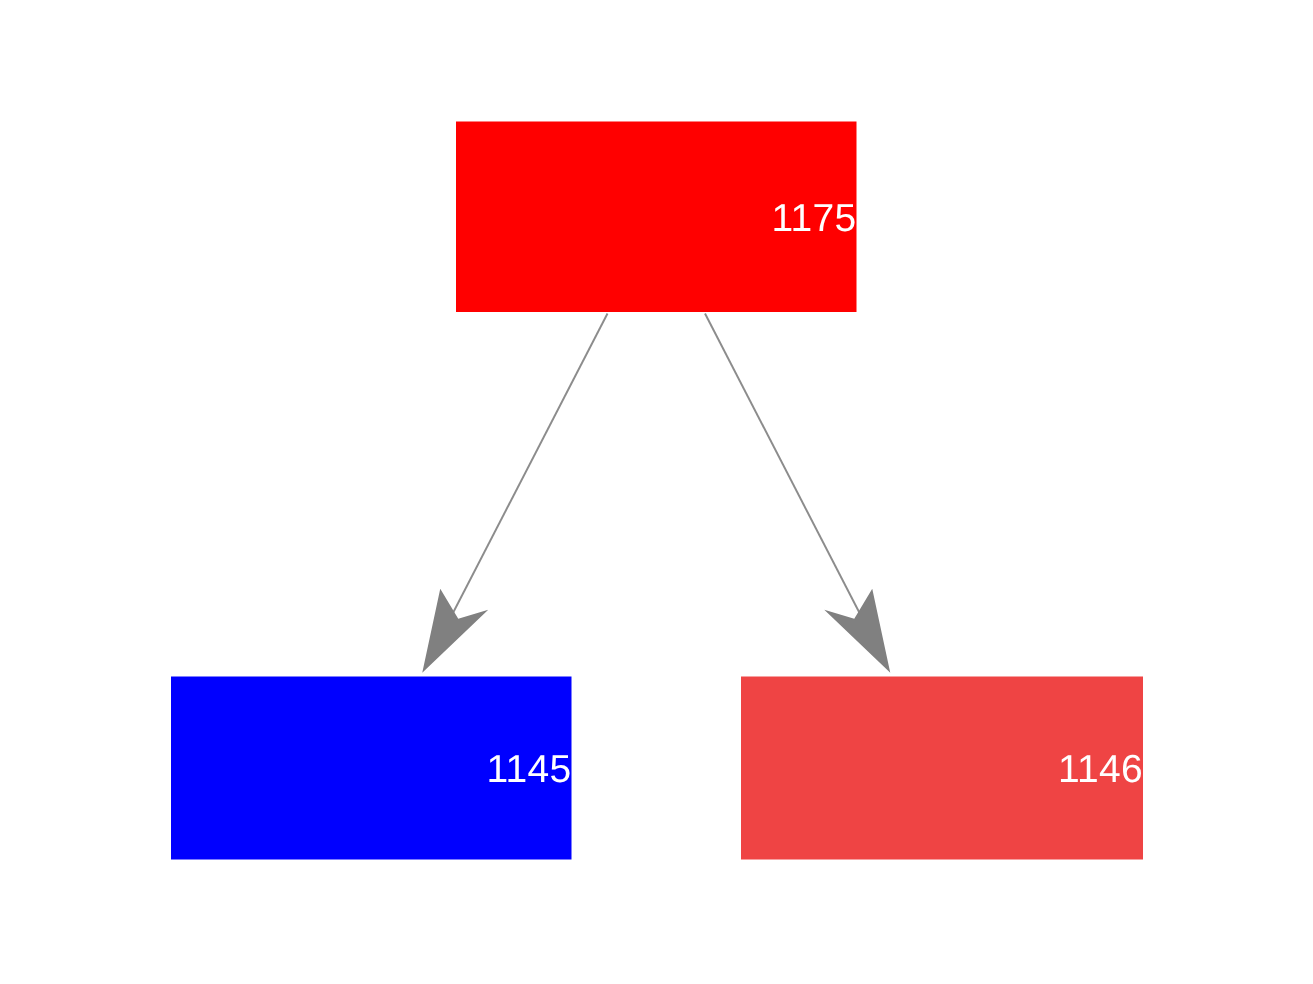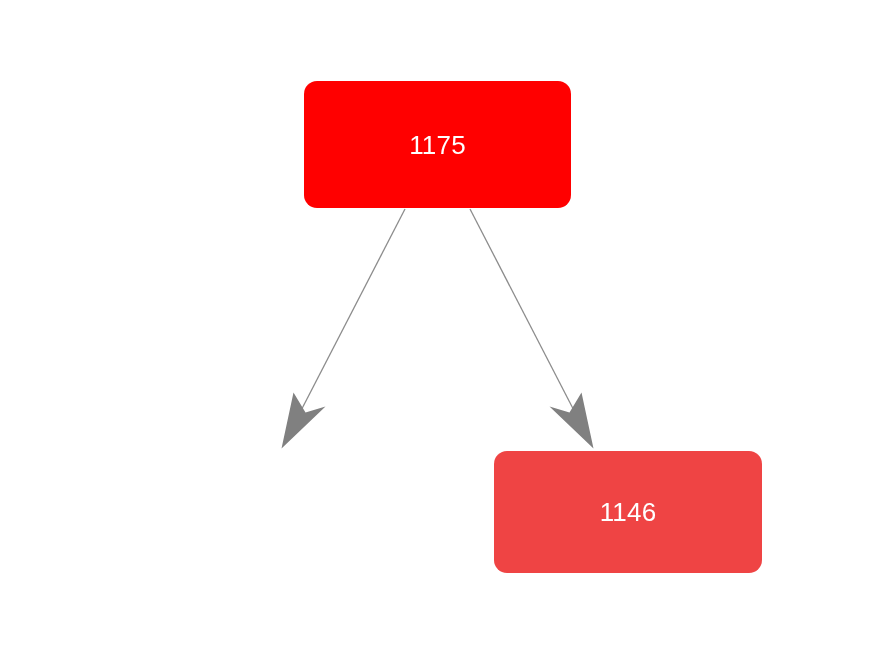--- a/index.html
+++ b/index.html
@@ -20,23 +20,22 @@
     left: 0;
     top: 0;
     width: 875px;
     height: 656px;
     display: block;
   }
   .node-box {
     position: absolute;
     display: flex;
     align-items: center;
-    justify-content: center;
+    justify-content: flex-end;
     box-sizing: border-box;
-    border-radius: 13px;
   }
   .node-label {
     color: #ffffff;
     font-size: 26px;
     font-weight: normal;
     line-height: 1;
     letter-spacing: 0.2px;
     user-select: none;
     white-space: nowrap;
   }
@@ -77,18 +76,21 @@
     <g>
       <line x1="470" y1="209" x2="582.5" y2="427" stroke="#8c8c8c" stroke-width="1.3"></line>
       <path d="M 593.5 448.5 L 581.5 392.5 L 569.5 412.5 L 549.5 406.5 Z" fill="#808080"></path>
     </g>
   </svg>
 
   <div id="node-root" class="node-box">
     <span class="node-label">1175</span>
   </div>
 
+  <div id="node-child-left" class="node-box">
+    <span class="node-label">1145</span>
+  </div>
 
   <div id="node-child-right" class="node-box">
     <span class="node-label">1146</span>
   </div>
 
 </div>
 
 </body></html>

